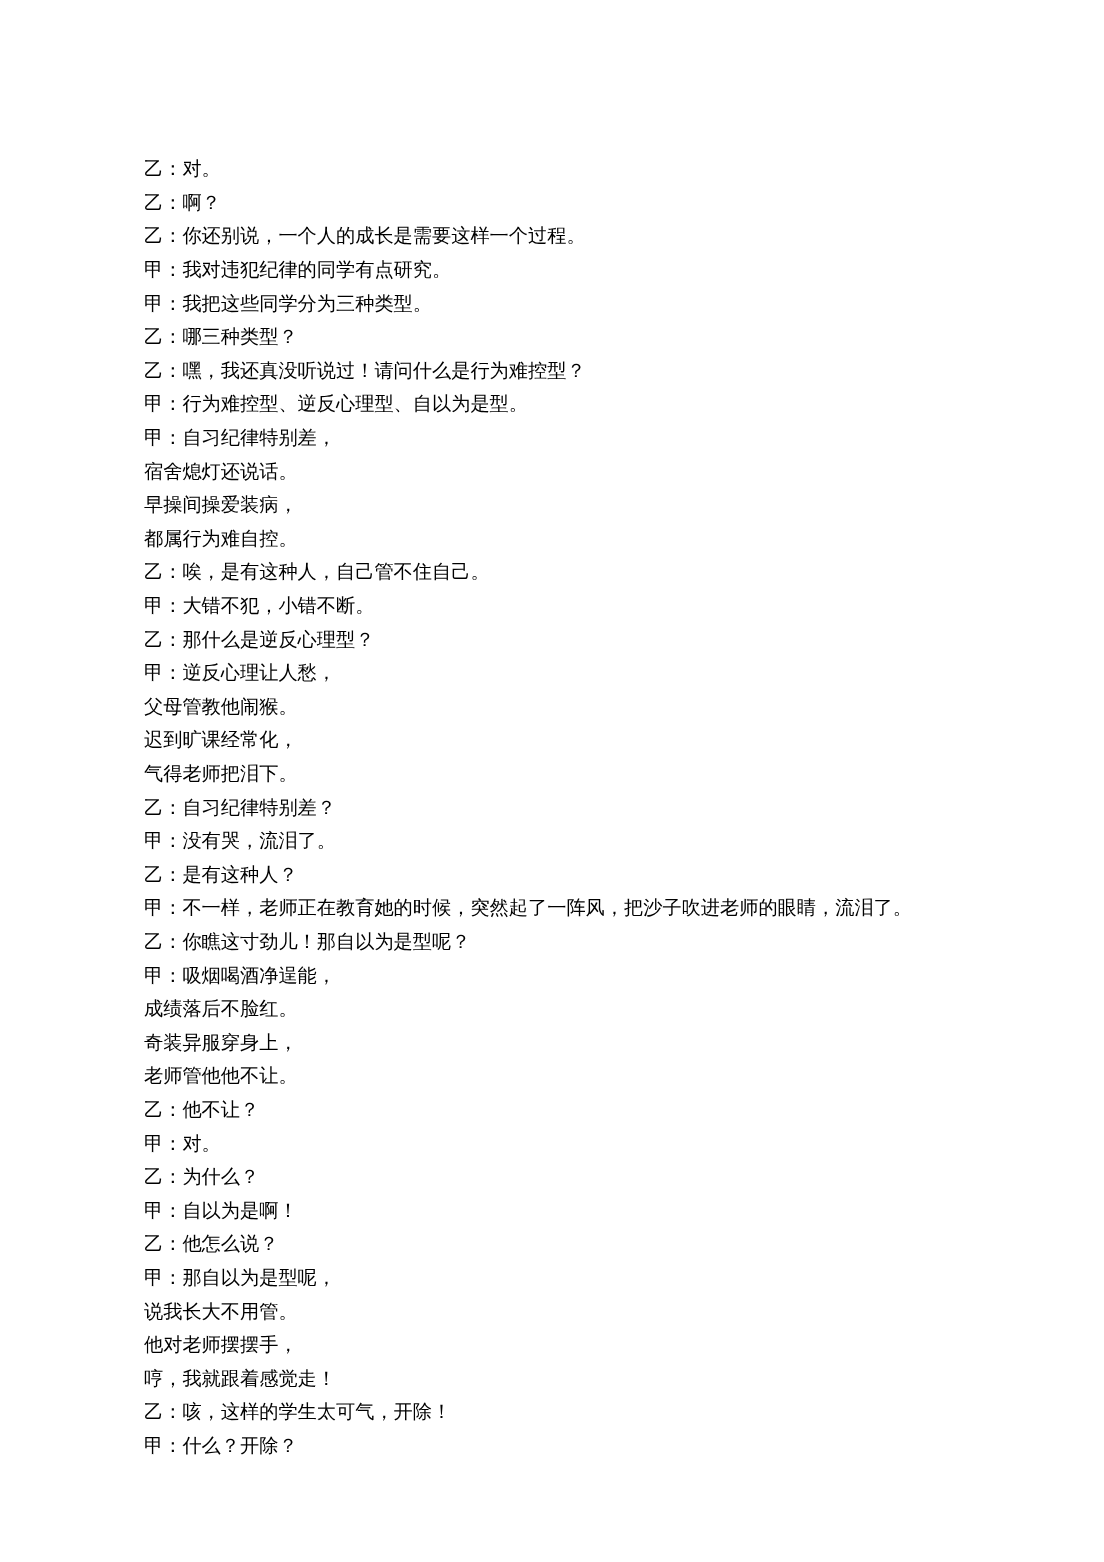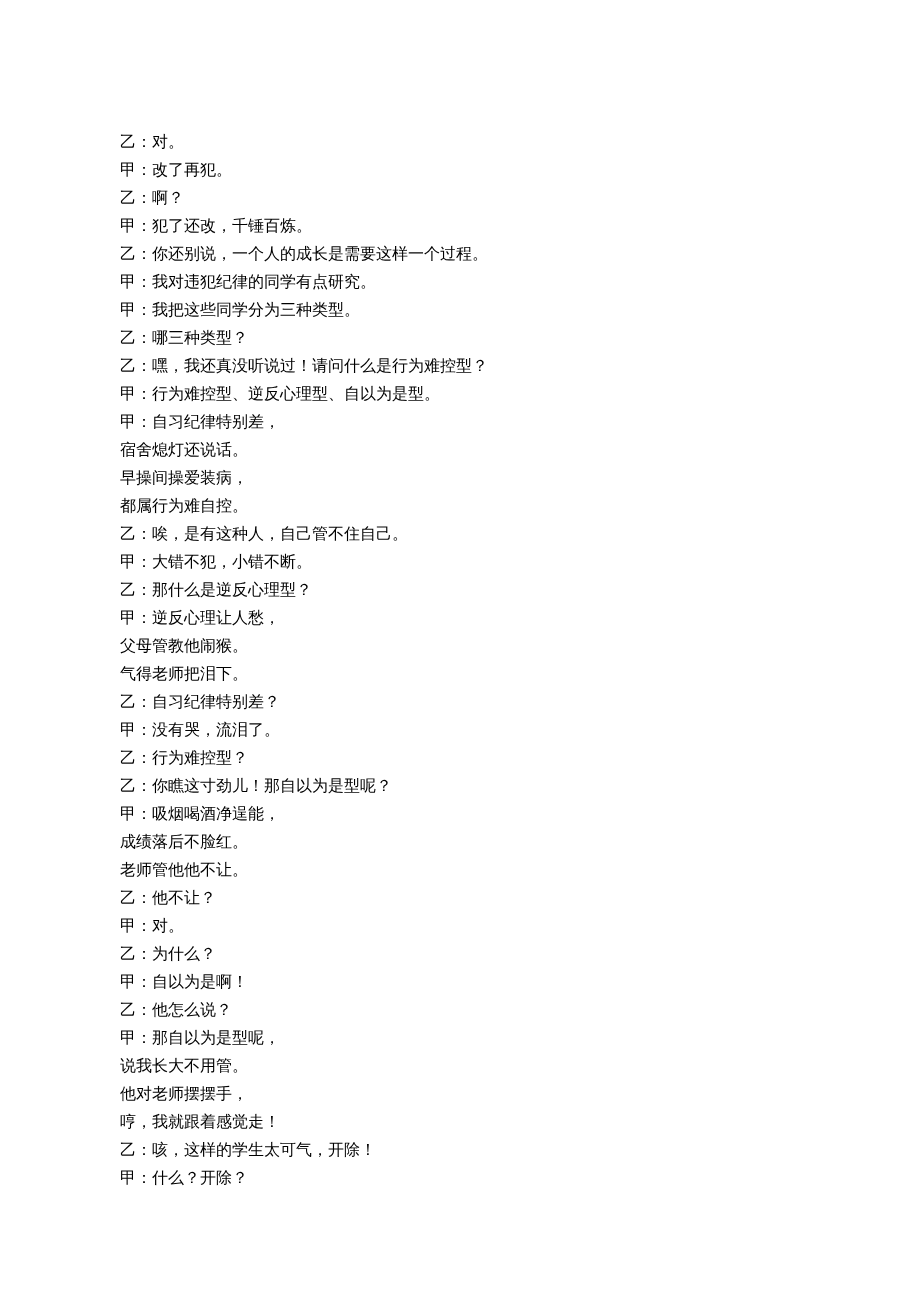--- a/index.html
+++ b/index.html
@@ -21,45 +21,46 @@
     white-space: pre-wrap;
     word-break: break-word;
   }
 </style>
 </head>
 <body>
 
 <div class="page">
   <div id="content">
       <div class="line">乙：对。</div>
-      <div class="line">甲：改了再犯。</div>
       <div class="line">乙：啊？</div>
-      <div class="line">甲：犯了还改，千锤百炼。</div>
       <div class="line">乙：你还别说，一个人的成长是需要这样一个过程。</div>
       <div class="line">甲：我对违犯纪律的同学有点研究。</div>
       <div class="line">甲：我把这些同学分为三种类型。</div>
       <div class="line">乙：哪三种类型？</div>
       <div class="line">乙：嘿，我还真没听说过！请问什么是行为难控型？</div>
       <div class="line">甲：行为难控型、逆反心理型、自以为是型。</div>
       <div class="line">甲：自习纪律特别差，</div>
       <div class="line">宿舍熄灯还说话。</div>
       <div class="line">早操间操爱装病，</div>
       <div class="line">都属行为难自控。</div>
       <div class="line">乙：唉，是有这种人，自己管不住自己。</div>
       <div class="line">甲：大错不犯，小错不断。</div>
       <div class="line">乙：那什么是逆反心理型？</div>
       <div class="line">甲：逆反心理让人愁，</div>
       <div class="line">父母管教他闹猴。</div>
+      <div class="line">迟到旷课经常化，</div>
       <div class="line">气得老师把泪下。</div>
       <div class="line">乙：自习纪律特别差？</div>
       <div class="line">甲：没有哭，流泪了。</div>
-      <div class="line">乙：行为难控型？</div>
+      <div class="line">乙：是有这种人？</div>
+      <div class="line">甲：不一样，老师正在教育她的时候，突然起了一阵风，把沙子吹进老师的眼睛，流泪了。</div>
       <div class="line">乙：你瞧这寸劲儿！那自以为是型呢？</div>
       <div class="line">甲：吸烟喝酒净逞能，</div>
       <div class="line">成绩落后不脸红。</div>
+      <div class="line">奇装异服穿身上，</div>
       <div class="line">老师管他他不让。</div>
       <div class="line">乙：他不让？</div>
       <div class="line">甲：对。</div>
       <div class="line">乙：为什么？</div>
       <div class="line">甲：自以为是啊！</div>
       <div class="line">乙：他怎么说？</div>
       <div class="line">甲：那自以为是型呢，</div>
       <div class="line">说我长大不用管。</div>
       <div class="line">他对老师摆摆手，</div>
       <div class="line">哼，我就跟着感觉走！</div>

